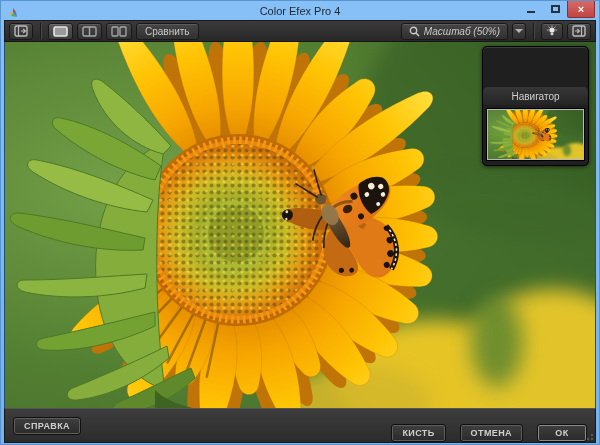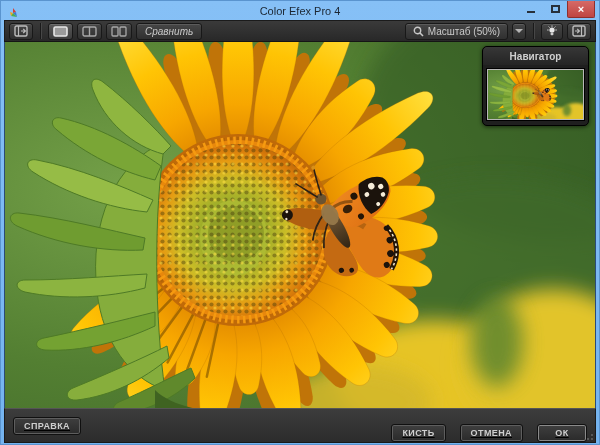--- a/index.html
+++ b/index.html
@@ -47,23 +47,23 @@
     display: flex; align-items: center; padding: 0 4px; gap: 4px;
   }
   .tb-btn {
     height: 17px; min-width: 20px; display: flex; align-items: center; justify-content: center;
     background: linear-gradient(#464646,#303030); border: 1px solid #181818;
     border-radius: 3px; box-shadow: inset 0 1px 0 rgba(255,255,255,.12);
     color: #c9c9c9; font-size: 10px; padding: 0 4px; cursor: default;
   }
   .tb-btn.active { background: linear-gradient(#5a5a5a,#3c3c3c); }
   .tb-sep { width: 1px; height: 16px; background: #1a1a1a; box-shadow: 1px 0 0 #474747; margin: 0 3px; }
-  .tb-label { padding: 4px 8px; font-style: italic; }
+  .tb-label { padding: 4px 8px; }
   .spacer { flex: 1; }
-  .zoom-btn { gap: 4px; padding: 0 7px; }
+  .zoom-btn { gap: 4px; padding: 0 7px; font-style: italic; }
   .dd-btn { min-width: 14px; padding: 0; }
   .chevron {
     width: 0; height: 0; border-left: 4px solid transparent; border-right: 4px solid transparent;
     border-top: 4px solid #b5b5b5;
   }
 
   
   .canvas {
     position: relative; height: 366px; background: #4d7a30; overflow: hidden;
     border-left: 1px solid #2a4b78; border-right: 1px solid #2a4b78;
@@ -71,34 +71,34 @@
   .main-svg { display: block; width: 592px; height: 366px; }
 
   .navigator {
     position: absolute; top: 4px; right: 6px; width: 107px;
     background: #1f1f1f; border: 1px solid #000; border-radius: 5px;
     box-shadow: 0 1px 4px rgba(0,0,0,.6), inset 0 1px 0 #3d3d3d;
   }
   .nav-header {
     height: 18px; display: flex; align-items: center; justify-content: center;
     background: linear-gradient(#373737,#242424); border-radius: 5px 5px 0 0;
-    color: #cfcfcf; font-size: 10px; font-weight: bold;
+    color: #cfcfcf; font-size: 10px; font-weight: normal; margin-top: 40px;
   }
   .nav-thumb-wrap { padding: 4px 4px 5px; }
   .nav-thumb {
     border: 1px solid #b9b9b9; outline: 1px solid #000; background:#4d7a30;
     display: block;
   }
   .nav-thumb svg { display: block; }
 
   
   .footer {
     height: 35px; background: linear-gradient(#3c3c3c, #2c2c2c);
     border: 1px solid #191919; border-top-color:#555;
-    display: flex; align-items: center; padding: 10px 8px; gap: 13px; position: relative; text-decoration: underline;
+    display: flex; align-items: center; padding: 10px 8px; gap: 13px; position: relative;
   }
   .f-btn {
     height: 18px; display: flex; align-items: center; justify-content: center;
     background: linear-gradient(#3f3f3f,#2a2a2a);
     border: 1px solid #101010; box-shadow: inset 0 0 0 1px #5e5e5e;
     border-radius: 3px; color: #cfcfcf; font-size: 9px; font-weight: bold;
     letter-spacing: .4px; padding: 0 10px; cursor: default;
   }
   .f-right { margin-left: auto; display: flex; gap: 14px; align-items: center; }
   .f-right .f-btn { min-width: 50px; margin-top: 14px; }

